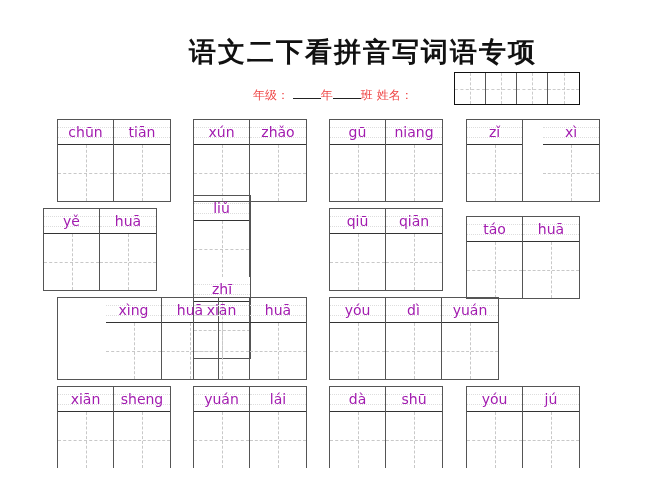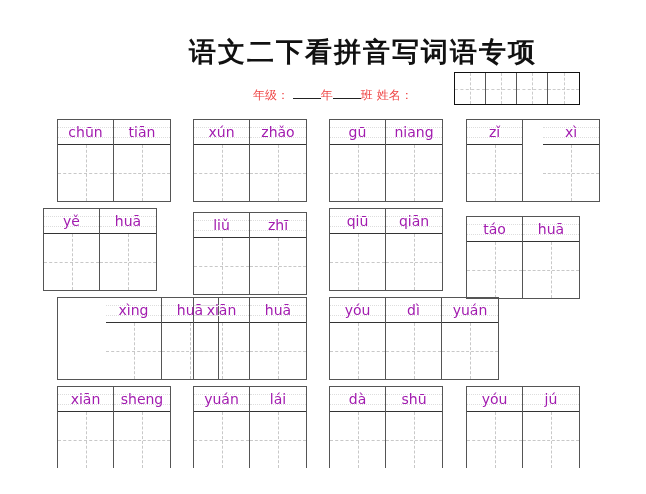--- a/index.html
+++ b/index.html
@@ -93,21 +93,21 @@
     <div class="group" style="left: 43px; top: 208px;">
       <div class="cell">
         <div class="py"><span>yě</span></div>
         <div class="grid"></div>
       </div>
       <div class="cell">
         <div class="py"><span>huā</span></div>
         <div class="grid"></div>
       </div>
     </div>
-    <div class="group" style="left: 193px; top: 212px;">
+    <div class="group" style="left: 193px; top: 195px; flex-direction: column;">
       <div class="cell">
         <div class="py"><span>liǔ</span></div>
         <div class="grid"></div>
       </div>
       <div class="cell">
         <div class="py"><span>zhī</span></div>
         <div class="grid"></div>
       </div>
     </div>
     <div class="group" style="left: 329px; top: 208px;">

